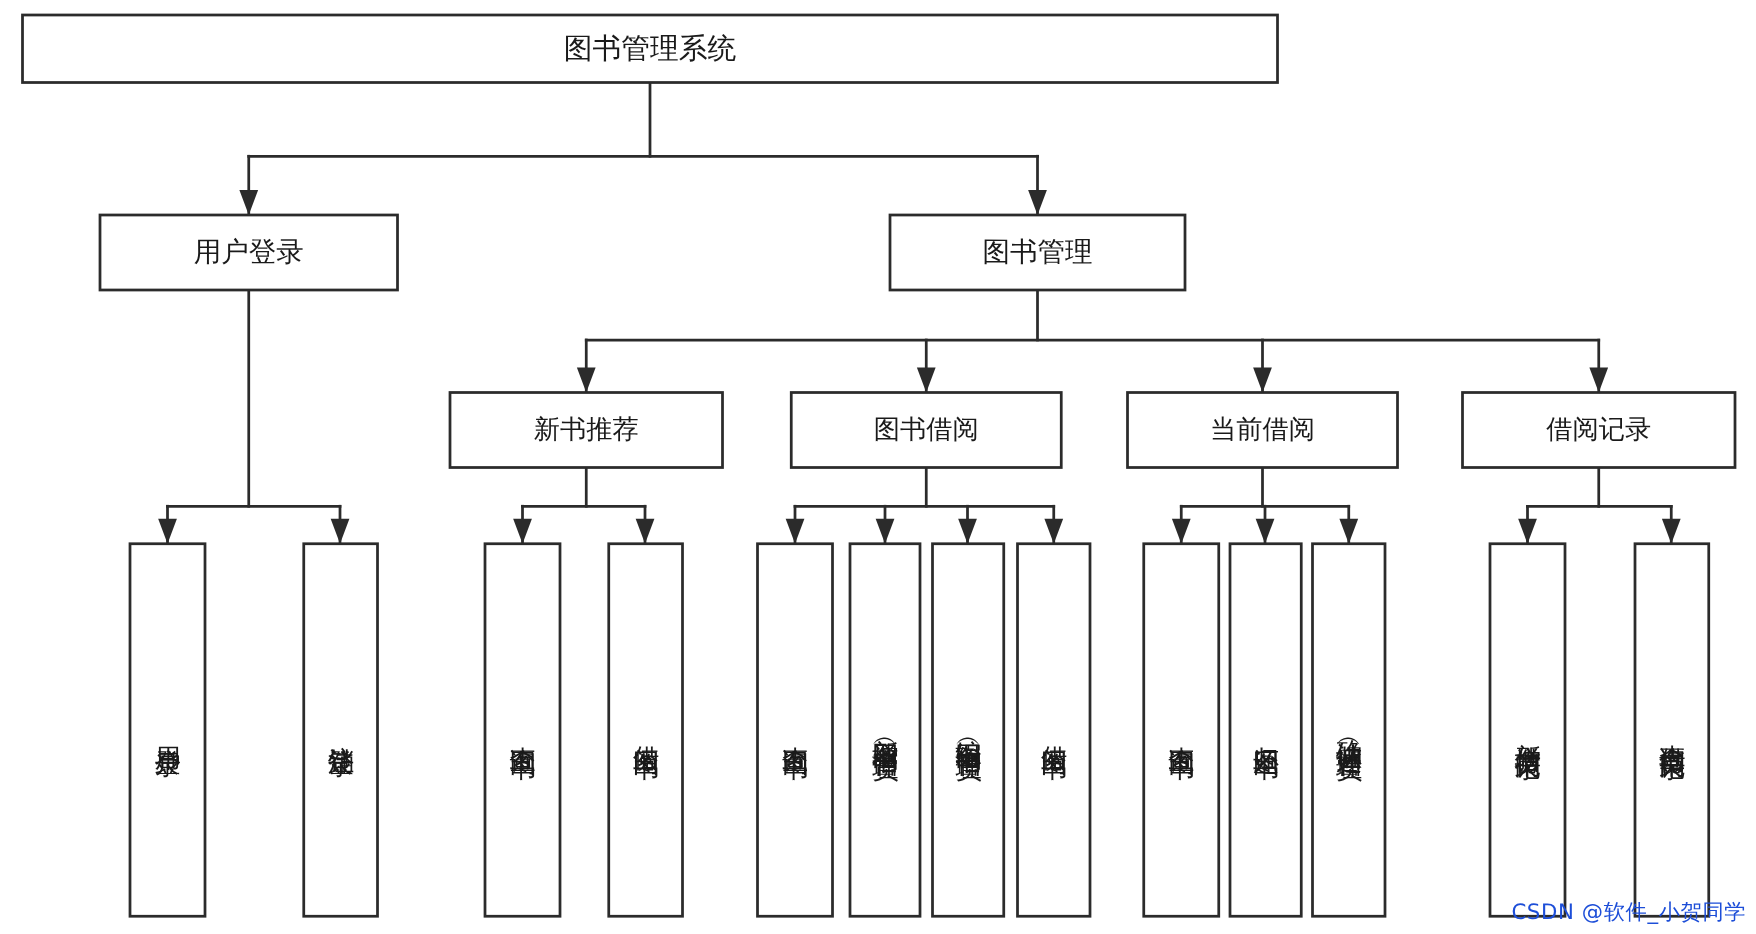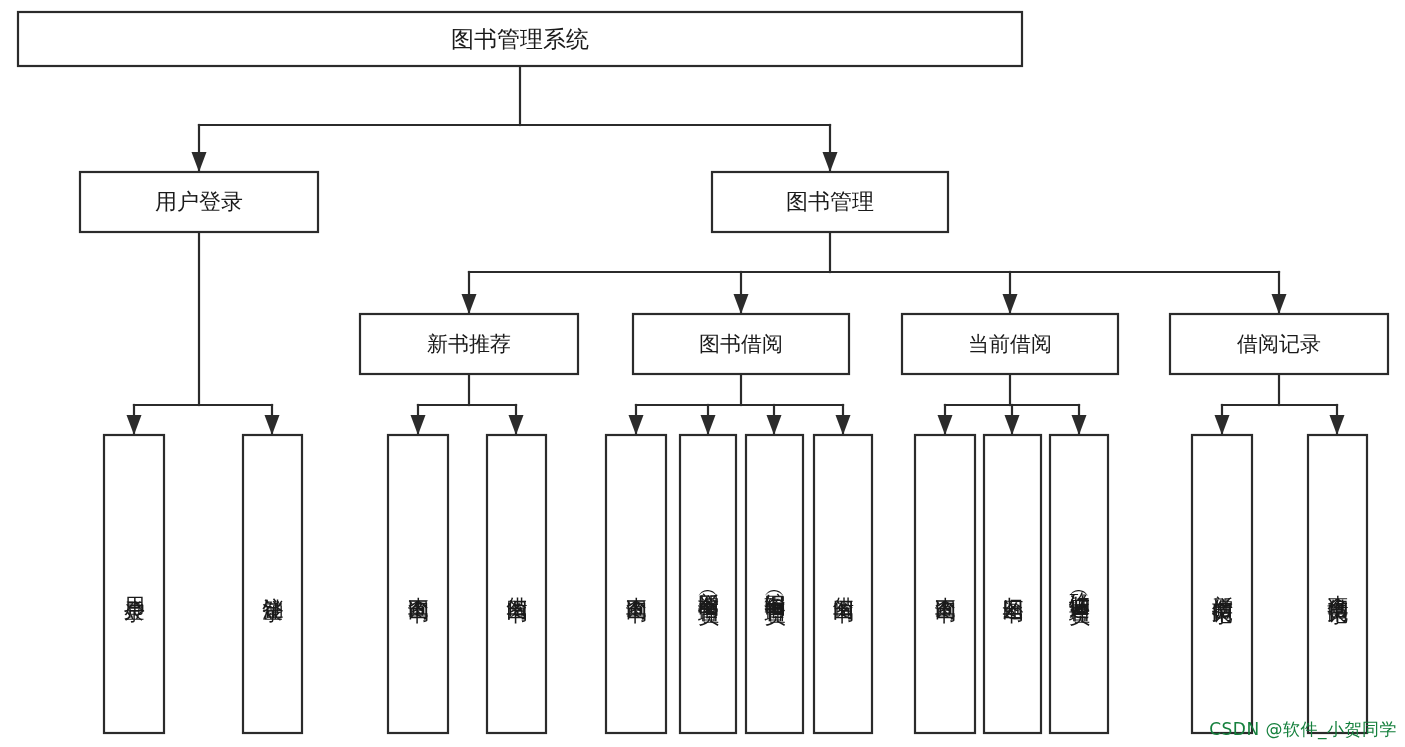--- a/index.html
+++ b/index.html
@@ -65,21 +65,21 @@
     color: #1a1a1a;
     white-space: nowrap;
     text-align: center;
   }
   #watermark {
     position: absolute;
     right: 8px;
     bottom: 6px;
     font-family: "DejaVu Sans", "Liberation Sans", sans-serif;
     font-size: 17px;
-    color: #15803d;
+    color: #1d4ed8;
     letter-spacing: 0.5px;
     white-space: nowrap;
   }
 </style>
 </head>
 <body>
 
 <div id="diagram-root">
 
   <svg id="tree-svg" viewBox="0 0 1405 747">

